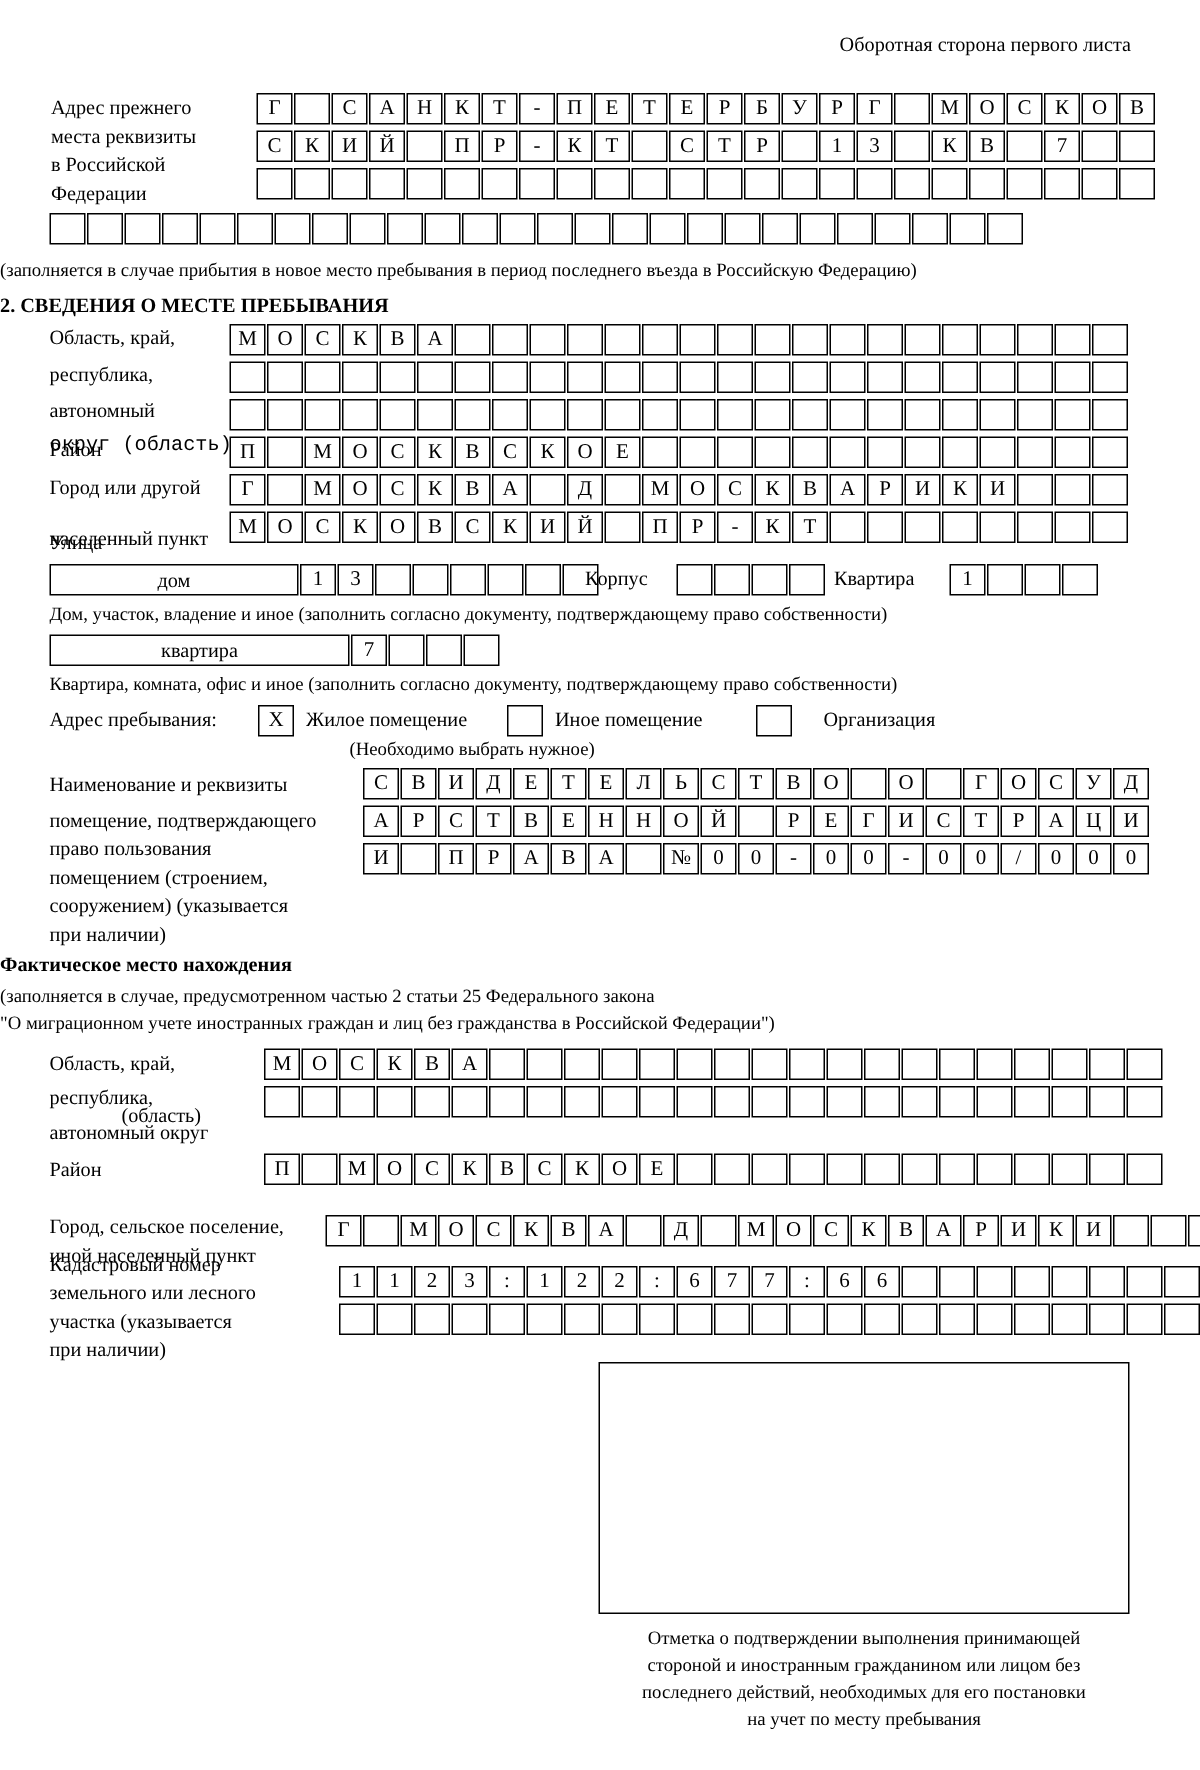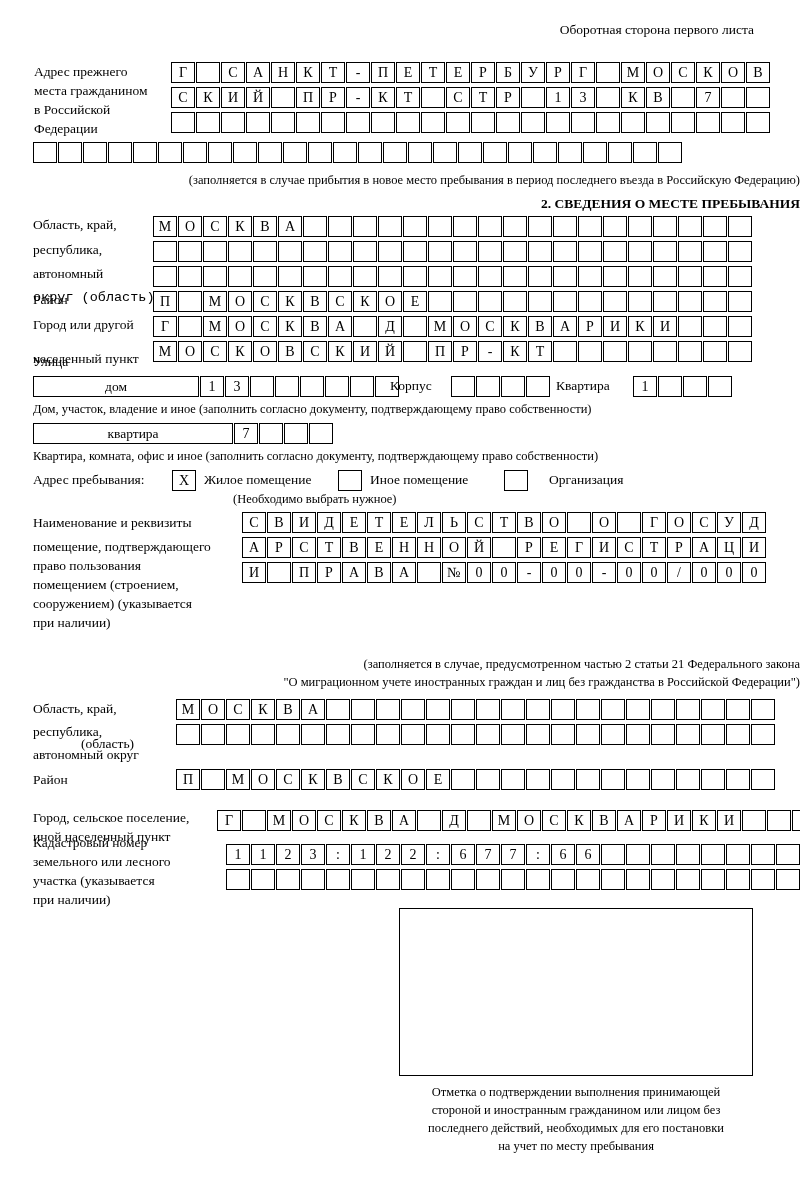--- a/index.html
+++ b/index.html
@@ -61,35 +61,35 @@
     width:24px;height:21px;
     border:1px solid #000;
     box-sizing:border-box;
     text-align:center;
     font-size:14px;line-height:19px;
   }
   .noteline{
     position:absolute;
     font-size:12.5px;
     line-height:17px;
-    text-align:right;
+    text-align:left;
     width:100%;
     left:0;
   }
   .tcenter{position:absolute;text-align:center;}
 </style>
 </head>
 <body>
 
 <div class="page">
 
   <div class="hdr-right">Оборотная сторона первого листа</div>
 
   <div class="lbl" style="left:34px;top:62px;">Адрес прежнего</div>
-  <div class="lbl" style="left:34px;top:81px;">места гражданином</div>
+  <div class="lbl" style="left:34px;top:81px;">места реквизиты</div>
   <div class="lbl" style="left:34px;top:100px;">в Российской</div>
   <div class="lbl" style="left:34px;top:119px;">Федерации</div>
 
   <div class="row" id="prev-row-0" style="left:171px;top:62px;">
       <div class="cell">Г</div>
       <div class="cell"></div>
       <div class="cell">С</div>
       <div class="cell">А</div>
       <div class="cell">Н</div>
       <div class="cell">К</div>
@@ -481,21 +481,22 @@
       <div class="cell">0</div>
       <div class="cell">-</div>
       <div class="cell">0</div>
       <div class="cell">0</div>
       <div class="cell">/</div>
       <div class="cell">0</div>
       <div class="cell">0</div>
       <div class="cell">0</div>
     </div>
 
-  <div class="noteline" style="top:656px;">(заполняется в случае, предусмотренном частью 2 статьи 21 Федерального закона</div>
+  <div class="noteline bold" style="top:634px;font-size:13.5px;">Фактическое место нахождения</div>
+  <div class="noteline" style="top:656px;">(заполняется в случае, предусмотренном частью 2 статьи 25 Федерального закона</div>
   <div class="noteline" style="top:674px;">"О миграционном учете иностранных граждан и лиц без гражданства в Российской Федерации")</div>
 
   <div class="lbl" style="left:33px;top:699px;">Область, край,</div>
   <div class="lbl" style="left:33px;top:722px;">республика,</div>
   <div class="lbl" style="left:33px;top:745px;">автономный округ</div>
   <div class="lbl" style="left:33px;top:734px;margin-left:48px;">(область)</div>
 
   <div class="row" id="areg-row-0" style="left:176px;top:699px;">
       <div class="cell">М</div>
       <div class="cell">О</div>

